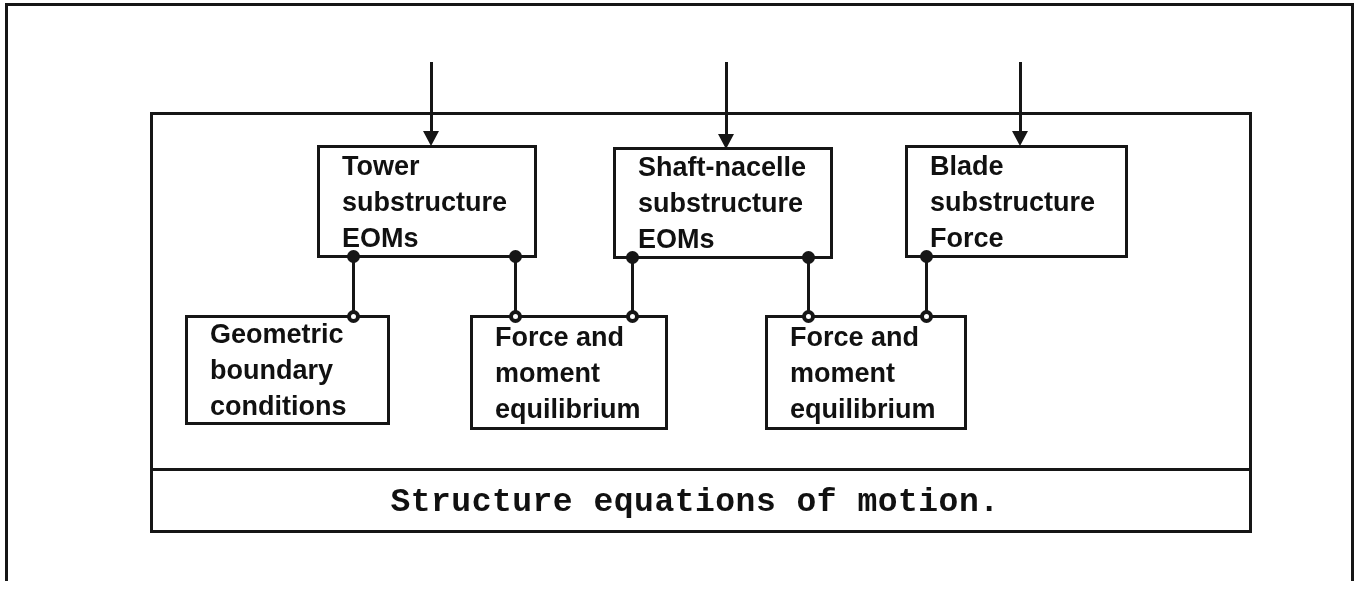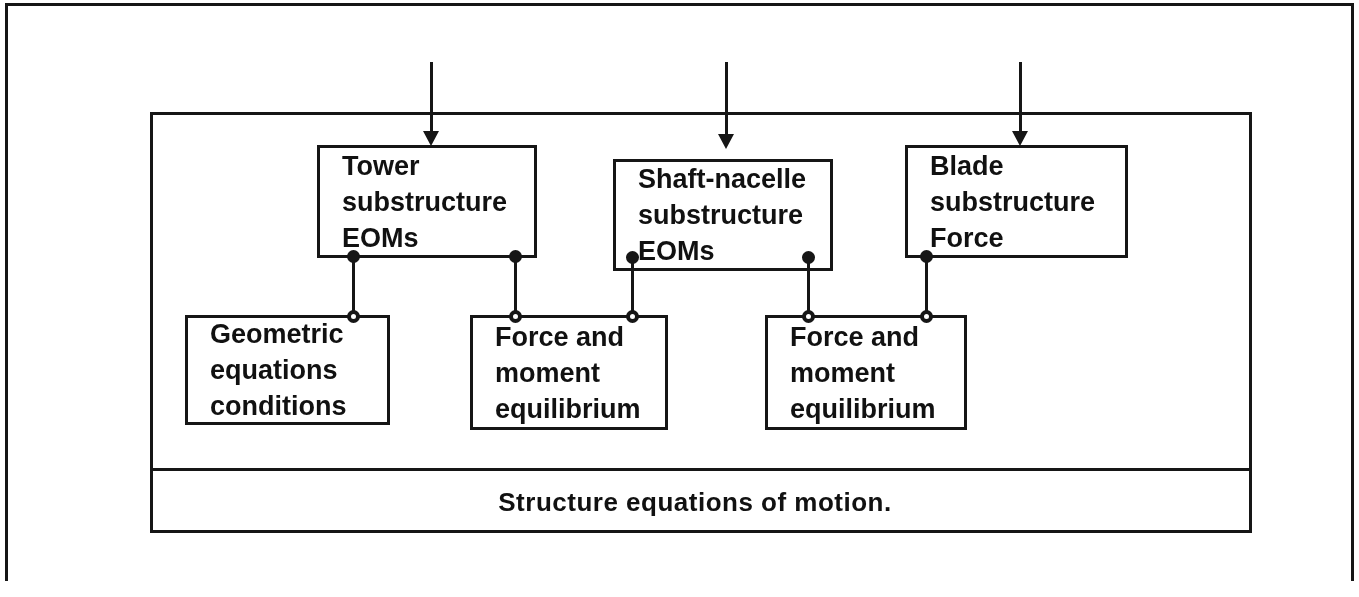--- a/index.html
+++ b/index.html
@@ -36,25 +36,26 @@
     position: absolute;
     left: 150px; top: 468px;
     width: 1102px; height: 65px;
     box-sizing: border-box;
     border-top: 3px solid #161616;
     display: flex;
     align-items: center;
     justify-content: center;
   }
   .caption-text {
-    font-size: 26px;
+    font-size: 33px;
     font-weight: 700;
     letter-spacing: 0.5px;
     color: #111111;
     transform: translateX(-6px);
+    font-family: Liberation Mono, monospace;
   }
   .node-box {
     position: absolute;
     box-sizing: border-box;
     border: 3px solid #161616;
     background: #ffffff;
     display: flex;
     align-items: center;
     padding-left: 22px;
     padding-right: 6px;
@@ -113,34 +114,34 @@
   <div>
     <div class="v-line" style="left:1019px; top:62px; height:72px;"></div>
     <div class="arrow-head" style="left:1012px; top:131px;"></div>
   </div>
 
   <div class="node-box" style="left:317px; top:145px; width:220px; height:113px;">
     <span class="box-label">Tower
 substructure
 EOMs</span>
   </div>
-  <div class="node-box" style="left:613px; top:147px; width:220px; height:112px;margin-top:12px;">
+  <div class="node-box" style="left:613px; top:147px; width:220px; height:112px;">
     <span class="box-label">Shaft-nacelle
 substructure
 EOMs</span>
   </div>
   <div class="node-box" style="left:905px; top:145px; width:223px; height:113px;">
     <span class="box-label">Blade
 substructure
 Force</span>
   </div>
 
   <div class="node-box" style="left:185px; top:315px; width:205px; height:110px;">
     <span class="box-label">Geometric
-equations
+boundary
 conditions</span>
   </div>
   <div class="node-box" style="left:470px; top:315px; width:198px; height:115px;">
     <span class="box-label">Force and
 moment
 equilibrium</span>
   </div>
   <div class="node-box" style="left:765px; top:315px; width:202px; height:115px;">
     <span class="box-label">Force and
 moment

